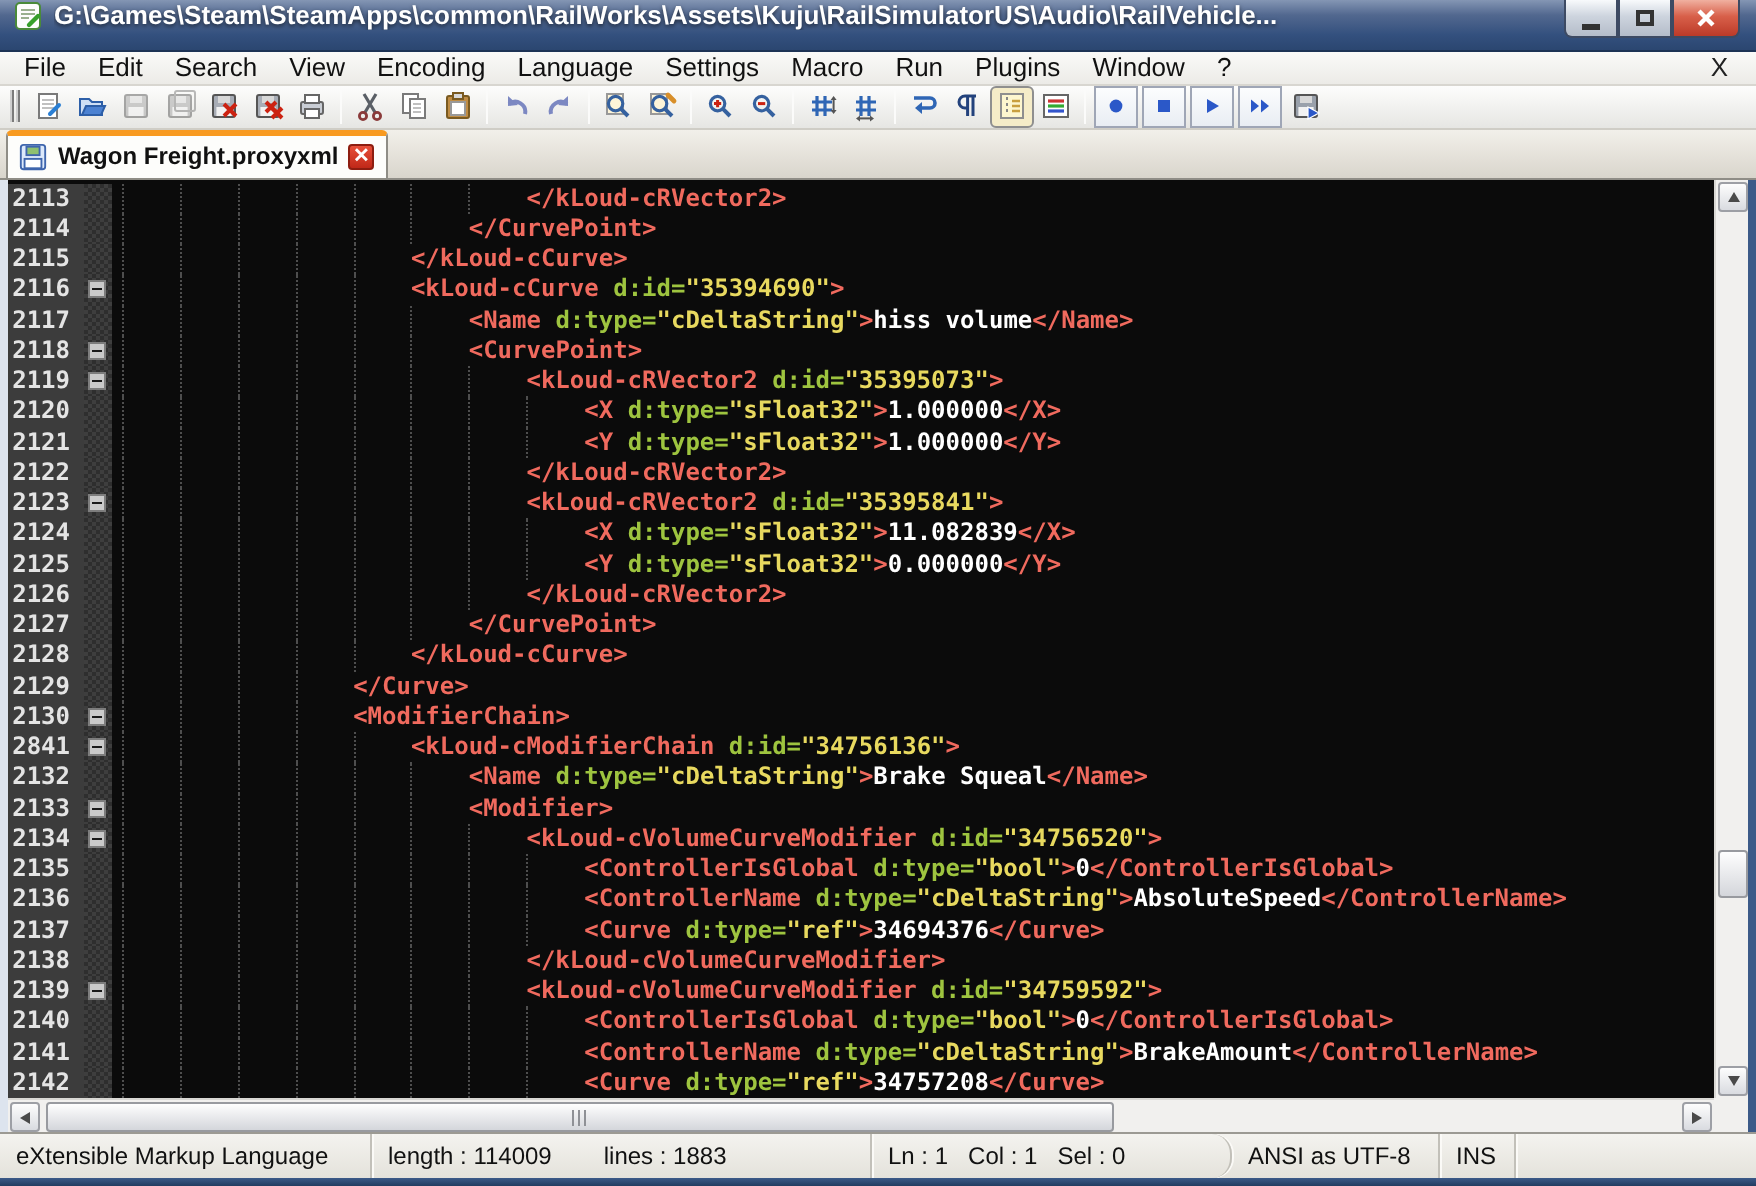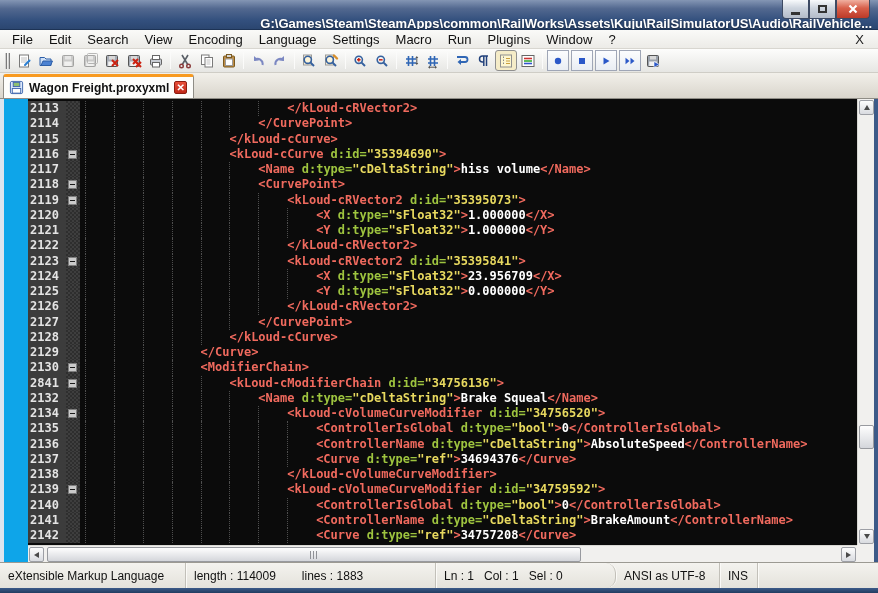--- a/index.html
+++ b/index.html
@@ -3,22 +3,22 @@
 <meta charset="utf-8">
 <style>
   * { margin:0; padding:0; box-sizing:border-box; }
   html,body { width:878px; height:593px; overflow:hidden; background:#3a3a3a;
               font-family:"Liberation Sans", sans-serif; }
   .window { width:878px; height:593px; display:flex; flex-direction:column;
             background:#32507c; }
 
   
   .titlebar { height:30px; background:linear-gradient(#8496b4 0%, #52688f 30%, #33507e 70%, #2b4670 100%);
-              display:flex; align-items:flex-end; padding:0 6px; position:relative;
-              border-bottom:1px solid #1d3355;flex-direction:column; }
+              display:flex; align-items:flex-start; padding:0 6px; position:relative;
+              border-bottom:1px solid #1d3355; }
   .title-icon { width:16px; height:16px; margin-right:5px; flex:0 0 auto; }
   .title-text { color:#fff; font-weight:bold; font-size:13px; white-space:nowrap;
                 overflow:hidden; text-overflow:ellipsis; flex:1;
                 text-shadow:0 1px 2px rgba(0,0,0,.6); }
   .win-controls { display:flex; position:absolute; right:8px; top:0; }
   .win-btn { width:27px; height:19px; border:1px solid #3d4a63; border-top:none;
              background:linear-gradient(#f8fafc, #cdd4de 45%, #b4bcc9);
              display:flex; align-items:center; justify-content:center;
              font-size:11px; font-weight:bold; color:#333; }
   .win-btn.min { border-radius:0 0 0 4px; }
@@ -55,21 +55,21 @@
          border-radius:3px 3px 0 0; border-top:3px solid #f89a20; display:flex;
          align-items:center; gap:5px; padding:0 6px 0 5px; }
   .tab-label { font-size:12px; font-weight:bold; color:#111; white-space:nowrap; }
   .tab-close { width:13px; height:13px; background:linear-gradient(#e8503a,#c02818);
                border:1px solid #8d1d10; border-radius:2px; color:#fff; font-size:10px;
                font-weight:bold; line-height:11px; text-align:center; }
   .tab svg { width:15px; height:15px; }
 
   
   .client { flex:1; display:flex; flex-direction:column;
-            border-left:4px solid #dde4ee; border-right:4px solid #3c5a88; background:#0ea5e9;padding-left:24px; }
+            border-left:4px solid #dde4ee; border-right:4px solid #3c5a88; background:#0ea5e9; }
   .editor-zone { flex:1; display:grid; grid-template-columns:1fr 17px; grid-template-rows:1fr 17px; }
   .ed-text { overflow:hidden; background:var(--bg); padding-top:2px; }
   .ln-row { display:flex; height:15.25px; font-family:"DejaVu Sans Mono", monospace;
             font-size:12px; font-weight:bold; line-height:15.25px; }
   .ln-num { flex:0 0 38px; background:#3c3c3c; color:#e4e4e4; text-align:right;
             padding-right:7px; font-weight:bold; }
   .ln-fold { flex:0 0 14px; position:relative;
              background-image:conic-gradient(#3e3e3e 90deg, #2e2e2e 90deg 180deg, #3e3e3e 180deg 270deg, #2e2e2e 270deg);
              background-size:4px 4px; }
   .foldbox { position:absolute; left:2px; top:3px; width:9px; height:9px;
@@ -435,21 +435,21 @@
             <span class="ln-fold">
               <span class="foldbox">
                 <i></i>
               </span>
             </span>
             <span class="code"><i class="ig"></i><i class="ig"></i><i class="ig"></i><i class="ig"></i><i class="ig"></i><i class="ig"></i><i class="ig"></i><span class="tk-tag">&lt;kLoud-cRVector2 </span><span class="tk-attr">d:id=</span><span class="tk-val">"35395841"</span><span class="tk-tag">&gt;</span></span>
           </div>
           <div class="ln-row">
             <span class="ln-num">2124</span>
             <span class="ln-fold"></span>
-            <span class="code"><i class="ig"></i><i class="ig"></i><i class="ig"></i><i class="ig"></i><i class="ig"></i><i class="ig"></i><i class="ig"></i><i class="ig"></i><span class="tk-tag">&lt;X </span><span class="tk-attr">d:type=</span><span class="tk-val">"sFloat32"</span><span class="tk-tag">&gt;</span><span class="tk-txt">23.956709</span><span class="tk-tag">&lt;/X&gt;</span></span>
+            <span class="code"><i class="ig"></i><i class="ig"></i><i class="ig"></i><i class="ig"></i><i class="ig"></i><i class="ig"></i><i class="ig"></i><i class="ig"></i><span class="tk-tag">&lt;X </span><span class="tk-attr">d:type=</span><span class="tk-val">"sFloat32"</span><span class="tk-tag">&gt;</span><span class="tk-txt">11.082839</span><span class="tk-tag">&lt;/X&gt;</span></span>
           </div>
           <div class="ln-row">
             <span class="ln-num">2125</span>
             <span class="ln-fold"></span>
             <span class="code"><i class="ig"></i><i class="ig"></i><i class="ig"></i><i class="ig"></i><i class="ig"></i><i class="ig"></i><i class="ig"></i><i class="ig"></i><span class="tk-tag">&lt;Y </span><span class="tk-attr">d:type=</span><span class="tk-val">"sFloat32"</span><span class="tk-tag">&gt;</span><span class="tk-txt">0.000000</span><span class="tk-tag">&lt;/Y&gt;</span></span>
           </div>
           <div class="ln-row">
             <span class="ln-num">2126</span>
             <span class="ln-fold"></span>
             <span class="code"><i class="ig"></i><i class="ig"></i><i class="ig"></i><i class="ig"></i><i class="ig"></i><i class="ig"></i><i class="ig"></i><span class="tk-tag">&lt;/kLoud-cRVector2&gt;</span></span>
@@ -484,20 +484,29 @@
               <span class="foldbox">
                 <i></i>
               </span>
             </span>
             <span class="code"><i class="ig"></i><i class="ig"></i><i class="ig"></i><i class="ig"></i><i class="ig"></i><span class="tk-tag">&lt;kLoud-cModifierChain </span><span class="tk-attr">d:id=</span><span class="tk-val">"34756136"</span><span class="tk-tag">&gt;</span></span>
           </div>
           <div class="ln-row">
             <span class="ln-num">2132</span>
             <span class="ln-fold"></span>
             <span class="code"><i class="ig"></i><i class="ig"></i><i class="ig"></i><i class="ig"></i><i class="ig"></i><i class="ig"></i><span class="tk-tag">&lt;Name </span><span class="tk-attr">d:type=</span><span class="tk-val">"cDeltaString"</span><span class="tk-tag">&gt;</span><span class="tk-txt">Brake Squeal</span><span class="tk-tag">&lt;/Name&gt;</span></span>
+          </div>
+          <div class="ln-row">
+            <span class="ln-num">2133</span>
+            <span class="ln-fold">
+              <span class="foldbox">
+                <i></i>
+              </span>
+            </span>
+            <span class="code"><i class="ig"></i><i class="ig"></i><i class="ig"></i><i class="ig"></i><i class="ig"></i><i class="ig"></i><span class="tk-tag">&lt;Modifier&gt;</span></span>
           </div>
           <div class="ln-row">
             <span class="ln-num">2134</span>
             <span class="ln-fold">
               <span class="foldbox">
                 <i></i>
               </span>
             </span>
             <span class="code"><i class="ig"></i><i class="ig"></i><i class="ig"></i><i class="ig"></i><i class="ig"></i><i class="ig"></i><i class="ig"></i><span class="tk-tag">&lt;kLoud-cVolumeCurveModifier </span><span class="tk-attr">d:id=</span><span class="tk-val">"34756520"</span><span class="tk-tag">&gt;</span></span>
           </div>

